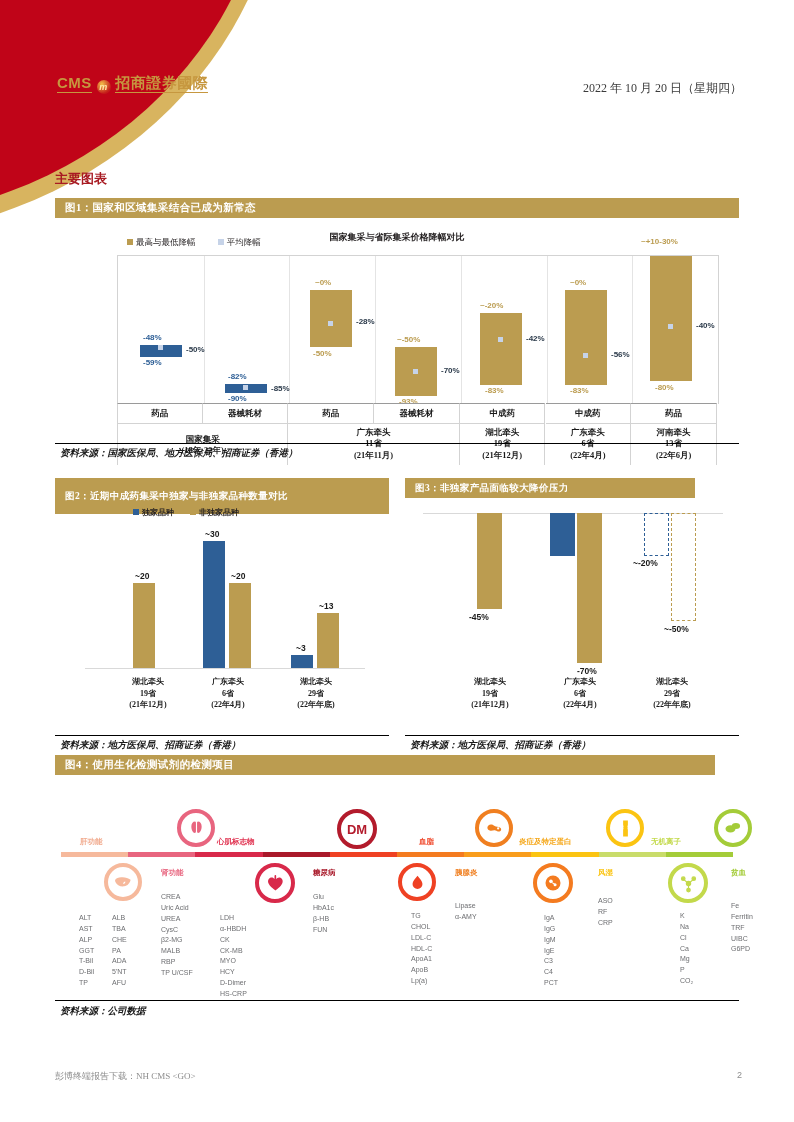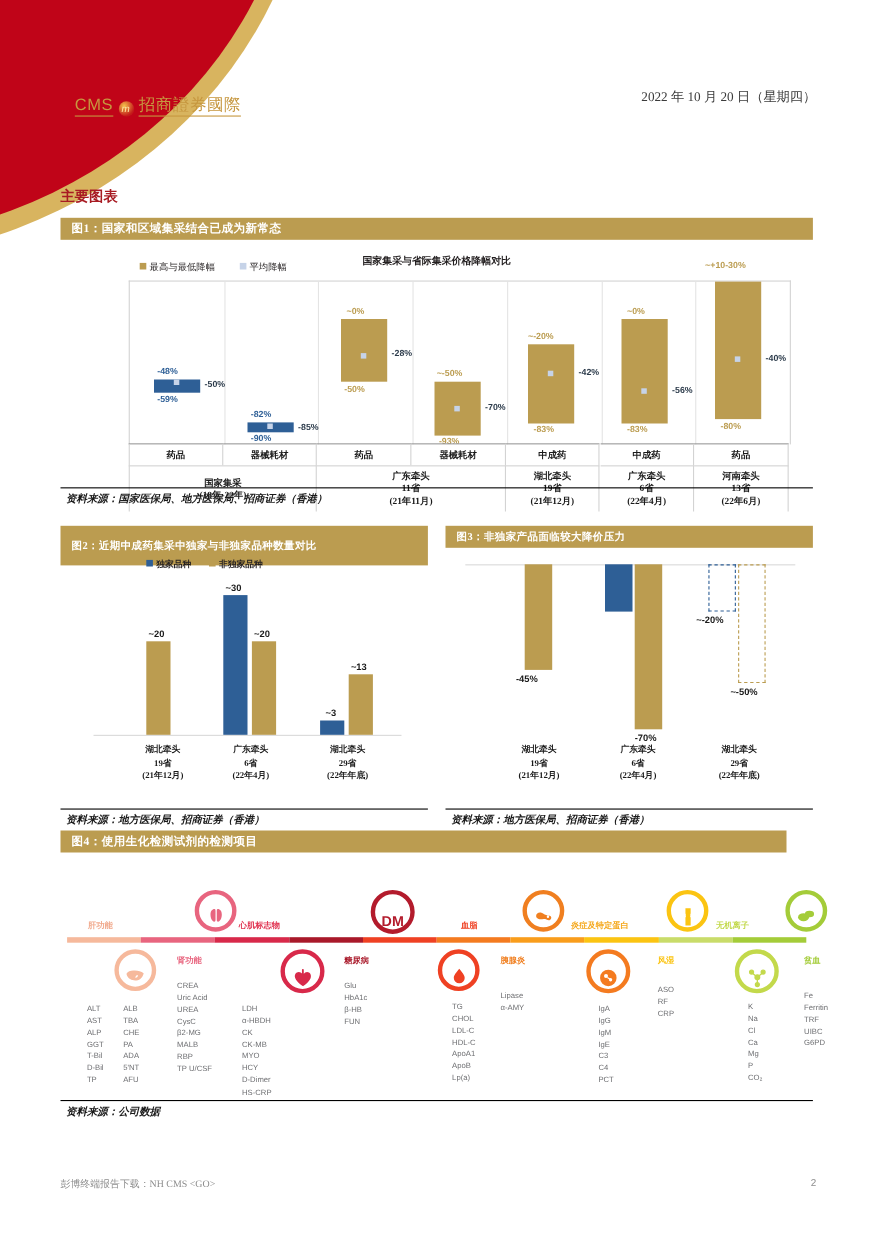--- a/index.html
+++ b/index.html
@@ -5,21 +5,21 @@
   html,body{margin:0;padding:0;}
   body{
     width:794px;height:1122px;background:#ffffff;
     font-family:"Liberation Sans","DejaVu Sans",sans-serif;
     color:#231f20;position:relative;overflow:hidden;
   }
   
   .corner{position:absolute;left:0;top:0;width:330px;height:300px;overflow:hidden;pointer-events:none;}
   .corner .red{position:absolute;left:-150px;top:-160px;width:420px;height:380px;border-radius:0 0 100% 0;background:#c00418;}
   .corner .gold{position:absolute;left:-152px;top:-158px;width:436px;height:396px;border-radius:0 0 100% 0;background:#d8b45f;z-index:-1;}
-  .logo{position:absolute;left:68px;top:74px;font-size:15px;font-weight:normal;color:#c6973f;letter-spacing:.5px;white-space:nowrap;margin-top:12px;}
+  .logo{position:absolute;left:57px;top:74px;font-size:15px;font-weight:bold;color:#c6973f;letter-spacing:.5px;white-space:nowrap;}
   .logo .u{border-bottom:1.2px solid #c6973f;padding-bottom:1px;}
   .logo .mark{display:inline-block;width:14px;height:14px;border-radius:50%;
     background:radial-gradient(circle at 35% 30%,#f3c14a,#c41a1a 70%);
     color:#ffe9a8;font-size:9px;line-height:14px;text-align:center;vertical-align:-2px;font-style:italic;}
   .date{position:absolute;right:52px;top:80px;font-size:12px;color:#3b3b3b;font-family:"Liberation Serif","DejaVu Serif",serif;}
 
   
   .sec-title{position:absolute;left:55px;top:170px;font-size:13px;font-weight:bold;color:#a81b23;
     font-family:"Liberation Serif","DejaVu Serif",serif;}
   .figbar{position:absolute;background:#bb9c50;color:#ffffff;font-size:10.5px;font-weight:bold;
@@ -56,21 +56,21 @@
     font-family:"Liberation Serif","DejaVu Serif",serif;color:#1a1a1a;}
   .mleg{position:absolute;font-size:8px;font-weight:bold;font-family:"Liberation Serif","DejaVu Serif",serif;white-space:nowrap;}
   .mleg i{display:inline-block;width:6px;height:6px;margin-right:3px;}
 
   
   #fig4{position:absolute;left:55px;top:783px;width:684px;height:215px;}
   #fig4 .gbar{position:absolute;left:6px;top:69px;width:672px;height:5px;display:flex;}
   #fig4 .gbar div{flex:1;}
   #fig4 .seg-label{position:absolute;font-size:7.5px;font-weight:bold;white-space:nowrap;}
   #fig4 .ico{position:absolute;border-radius:50%;box-sizing:border-box;
-    display:flex;align-items:flex-end;justify-content:center;background:#fff;}
+    display:flex;align-items:center;justify-content:center;background:#fff;}
   #fig4 .items{position:absolute;font-size:7px;line-height:1.55;color:#6d6e71;white-space:pre;}
   .foot{position:absolute;left:55px;top:1070px;font-size:9px;color:#8d8d8d;
     font-family:"Liberation Serif","DejaVu Serif",serif;}
   .pageno{position:absolute;right:52px;top:1070px;font-size:9px;color:#8d8d8d;}
 </style>
 </head>
 <body>
 
 <div class="corner">
   <div class="gold"></div>
@@ -213,21 +213,21 @@
 6省
 (22年4月)</span></div>
   <div class="mcat" style="left:216px;top:176px;width:90px;white-space:pre-line;"><span>湖北牵头
 29省
 (22年年底)</span></div>
 </div>
 
 <div class="srcline" style="left:55px;top:735px;width:334px;"></div>
 <div class="src" style="left:60px;top:739px;">资料来源：地方医保局、招商证券（香港）</div>
 
-<div class="figbar" style="left:405px;top:478px;width:334px;height:20px;font-size:9.5px;">
+<div class="figbar" style="left:405px;top:478px;width:290px;height:20px;font-size:9.5px;">
   <span>图3：非独家产品面临较大降价压力</span>
 </div>
 
 <div class="minichart" style="left:405px;top:500px;width:334px;height:235px;">
 
   <div class="maxis" style="left:18px;top:13px;width:300px;"></div>
 
   <div class="mbar" style="left:72px;width:25px;top:13px;height:96px;background:#bb9c50"></div>
   <div class="mlbl" style="left:64px;top:112px;">-45%</div>
 

